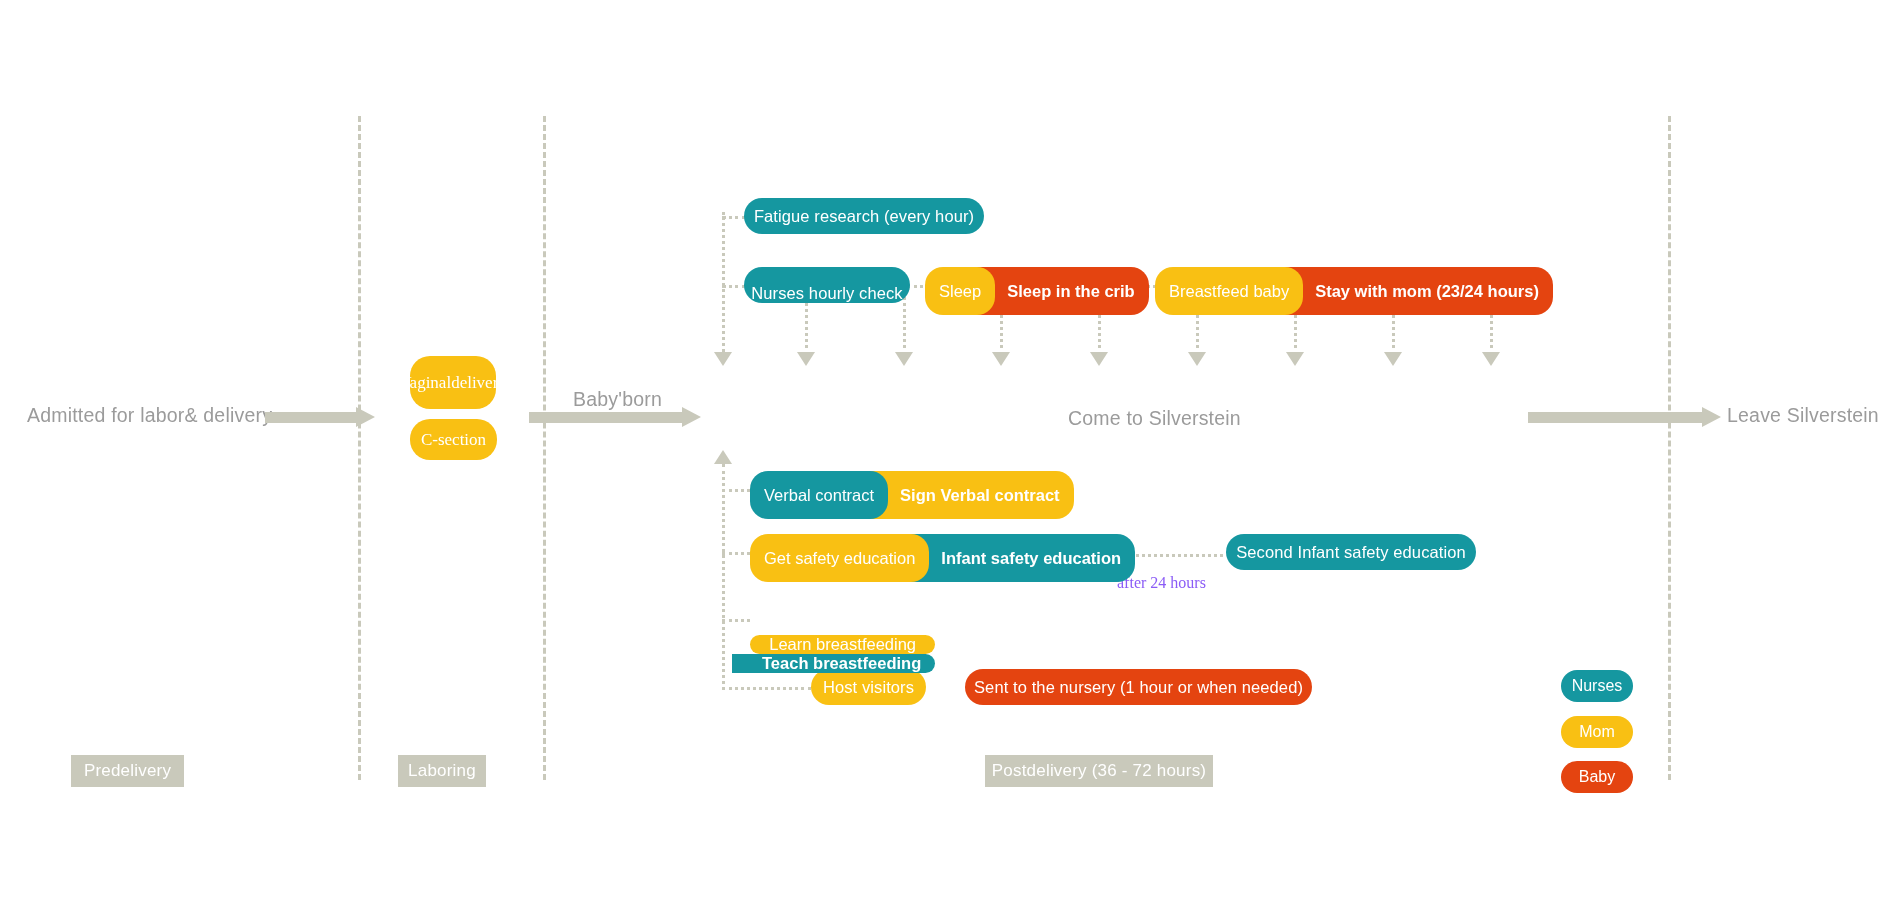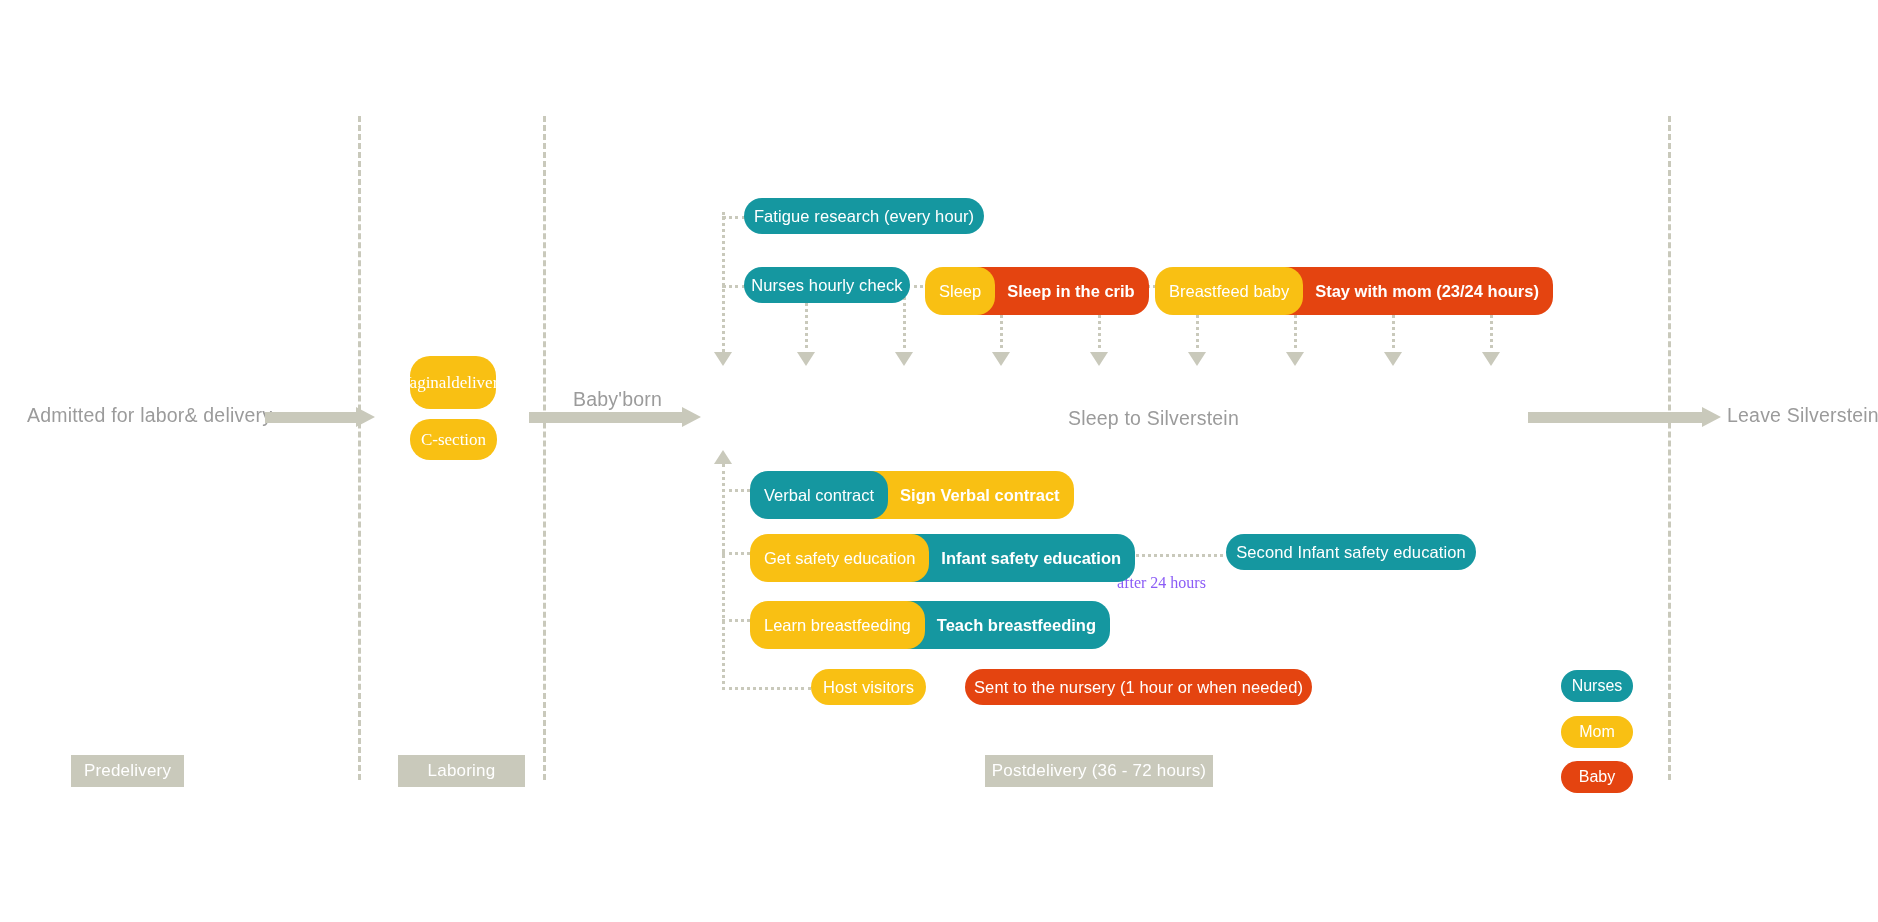--- a/index.html
+++ b/index.html
@@ -192,21 +192,21 @@
     <div class="head" style="left:91px;"></div>
   </div>
 
   <div class="stage-label" style="left:573px; top:388px;">Baby'born</div>
 
   <div class="big-arrow" style="left:529px; top:407px; width:172px;">
     <div class="shaft" style="width:154px;"></div>
     <div class="head" style="left:153px;"></div>
   </div>
 
-  <div class="stage-label" style="left:1068px; top:407px;">Sleep to Silverstein</div>
+  <div class="stage-label" style="left:1068px; top:407px;">Come to Silverstein</div>
 
   <div class="big-arrow" style="left:1528px; top:407px; width:193px;">
     <div class="shaft" style="width:175px;"></div>
     <div class="head" style="left:174px;"></div>
   </div>
 
   <div class="stage-label" style="left:1727px; top:404px;">Leave Silverstein</div>
 
   <div class="opt-pill" style="left:410px; top:356px; width:86px; height:53px; flex-direction:row;">
     <span>Vaginal</span>
@@ -246,21 +246,21 @@
   <div class="dot-v" style="left:1392px; top:290px; height:65px;"></div>
   <div class="arrow-down" style="left:1384px; top:352px;"></div>
 
   <div class="dot-v" style="left:1490px; top:290px; height:65px;"></div>
   <div class="arrow-down" style="left:1482px; top:352px;"></div>
 
   <div class="pill teal" style="left:744px; top:198px; width:240px;">
     <span>Fatigue research (every hour)</span>
   </div>
 
-  <div class="pill teal" style="left:744px; top:267px; width:166px;">
+  <div class="pill teal" style="left:744px; top:267px; width:166px;align-items:flex-end;">
     <span>Nurses hourly check</span>
   </div>
 
   <div class="combo" style="left:925px; top:267px;">
     <div class="seg yellow left">
       <span>Sleep</span>
     </div>
     <div class="seg red right">
       <span>Sleep in the crib</span>
     </div>
@@ -301,41 +301,41 @@
     </div>
     <div class="seg teal right">
       <span>Infant safety education</span>
     </div>
   </div>
 
   <div class="pill teal" style="left:1226px; top:534px; width:250px;">
     <span>Second Infant safety education</span>
   </div>
 
-  <div class="combo" style="left:750px; top:601px;">
+  <div class="combo" style="left:750px; top:635px;flex-direction:column;">
     <div class="seg yellow left">
       <span>Learn  breastfeeding</span>
     </div>
     <div class="seg teal right">
       <span>Teach breastfeeding</span>
     </div>
   </div>
 
   <div class="pill yellow" style="left:811px; top:669px; width:115px;justify-content:center;">
     <span>Host visitors</span>
   </div>
 
   <div class="pill red" style="left:965px; top:669px; width:347px;">
     <span>Sent to the nursery (1 hour or when needed)</span>
   </div>
 
   <div class="phase-chip" style="left:71px; top:755px; width:113px;">
     <span>Predelivery</span>
   </div>
-  <div class="phase-chip" style="left:398px; top:755px; width:127px;">
+  <div class="phase-chip" style="left:398px; top:755px; width:88px;">
     <span>Laboring</span>
   </div>
   <div class="phase-chip" style="left:985px; top:755px; width:228px;">
     <span>Postdelivery (36 - 72 hours)</span>
   </div>
 
   <div class="legend-pill" style="left:1561px; top:670px; background:#1597a0;">
     <span>Nurses</span>
   </div>
   <div class="legend-pill" style="left:1561px; top:716px; background:#f9c013;">

